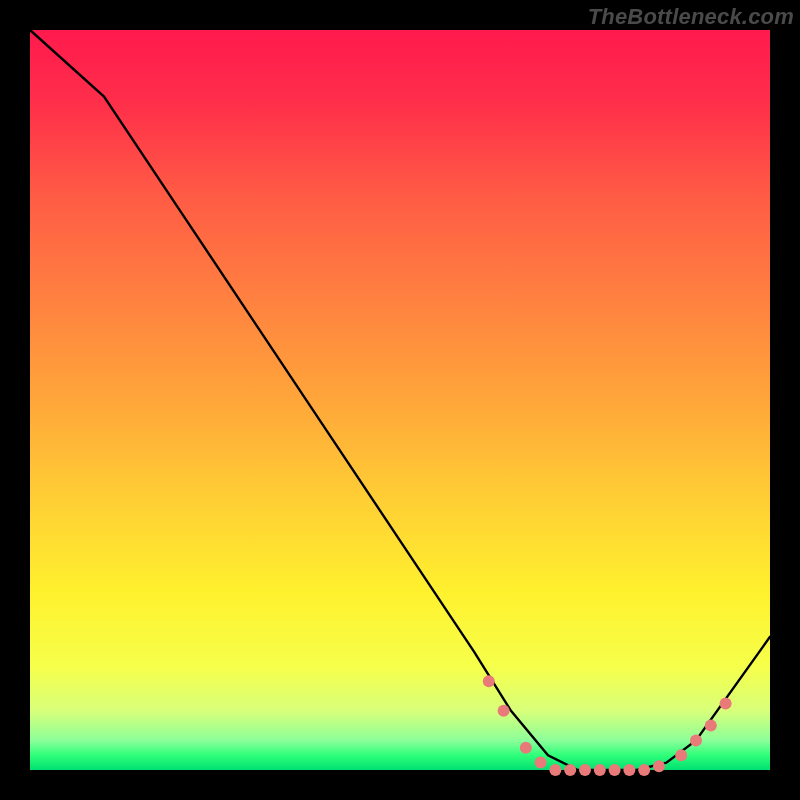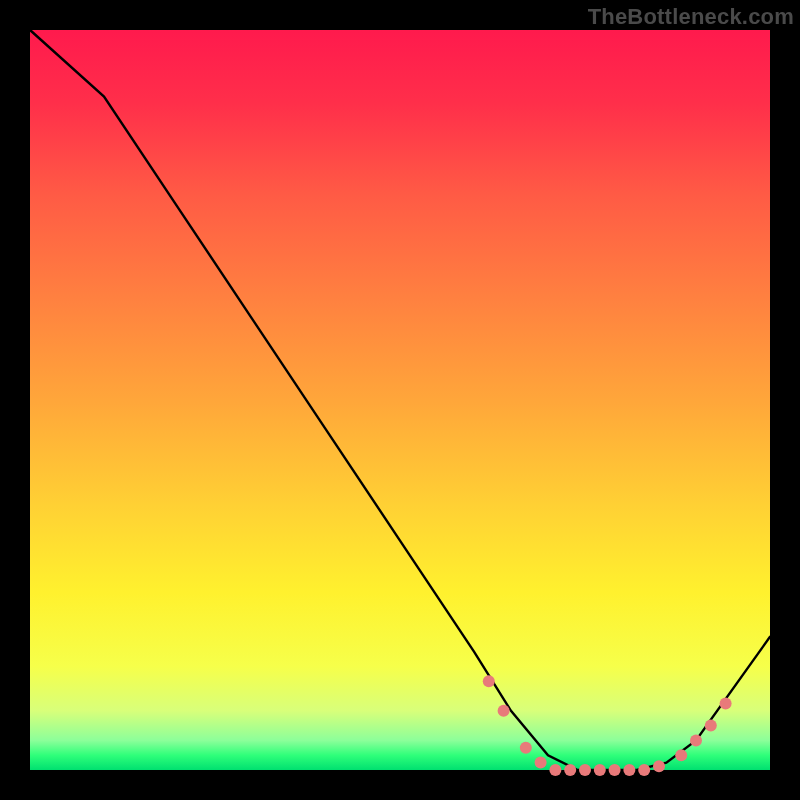--- a/index.html
+++ b/index.html
@@ -9,20 +9,21 @@
     height: 800px;
     background: #000;
     font-family: Arial, Helvetica, sans-serif;
     overflow: hidden;
   }
   .frame {
     position: relative;
     width: 800px;
     height: 800px;
     background: #000;
+    font-style: italic;
   }
   .plot {
     position: absolute;
     left: 30px;
     top: 30px;
     width: 740px;
     height: 740px;
     
     background: linear-gradient(
       to bottom,

